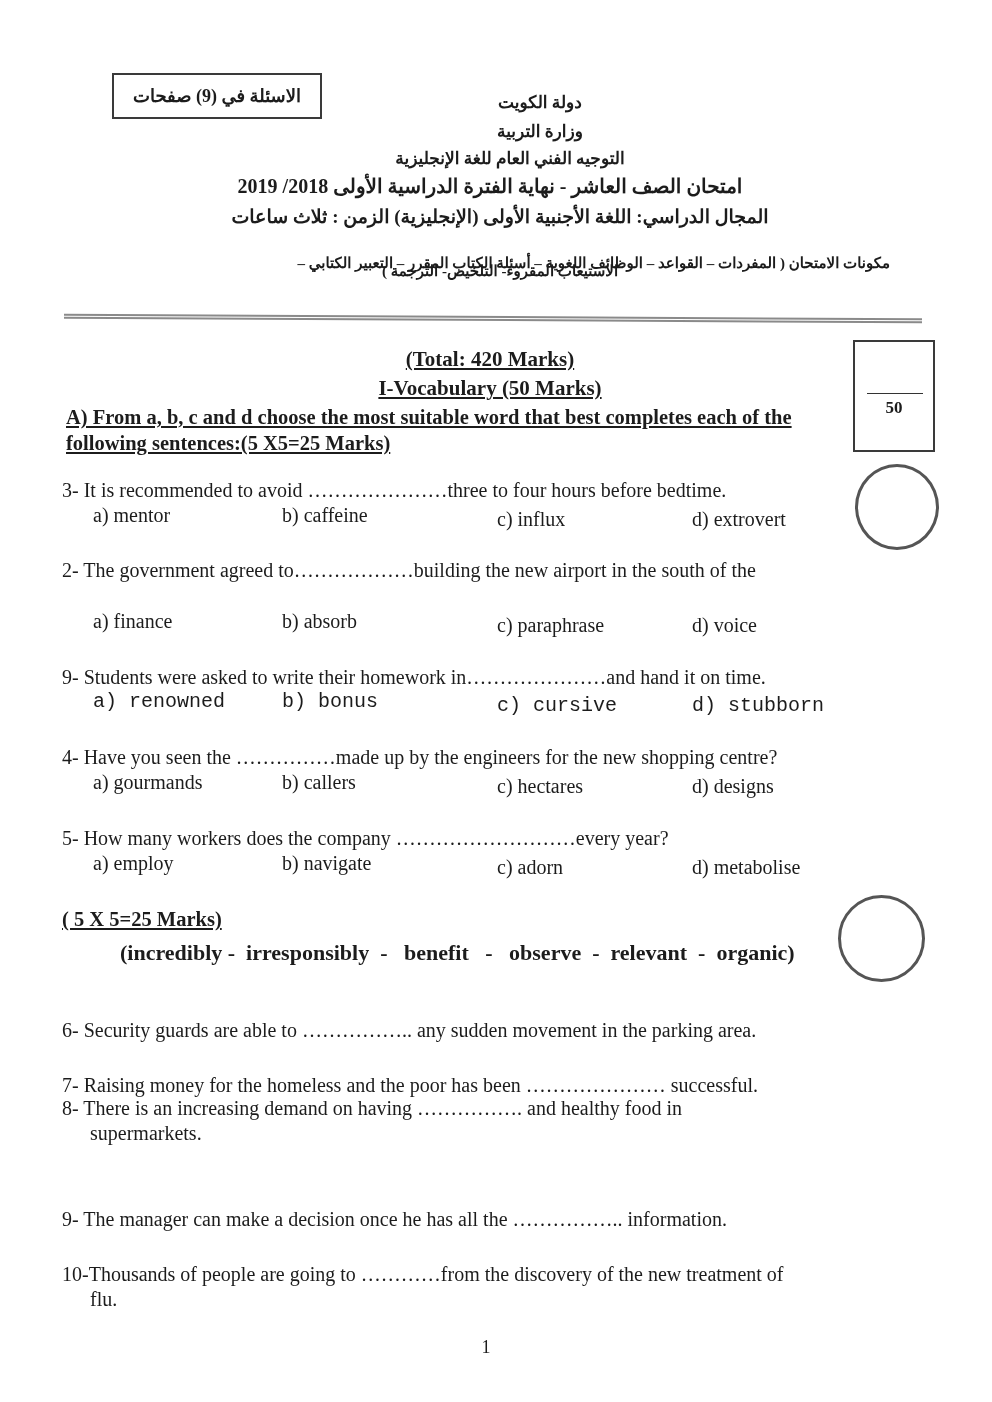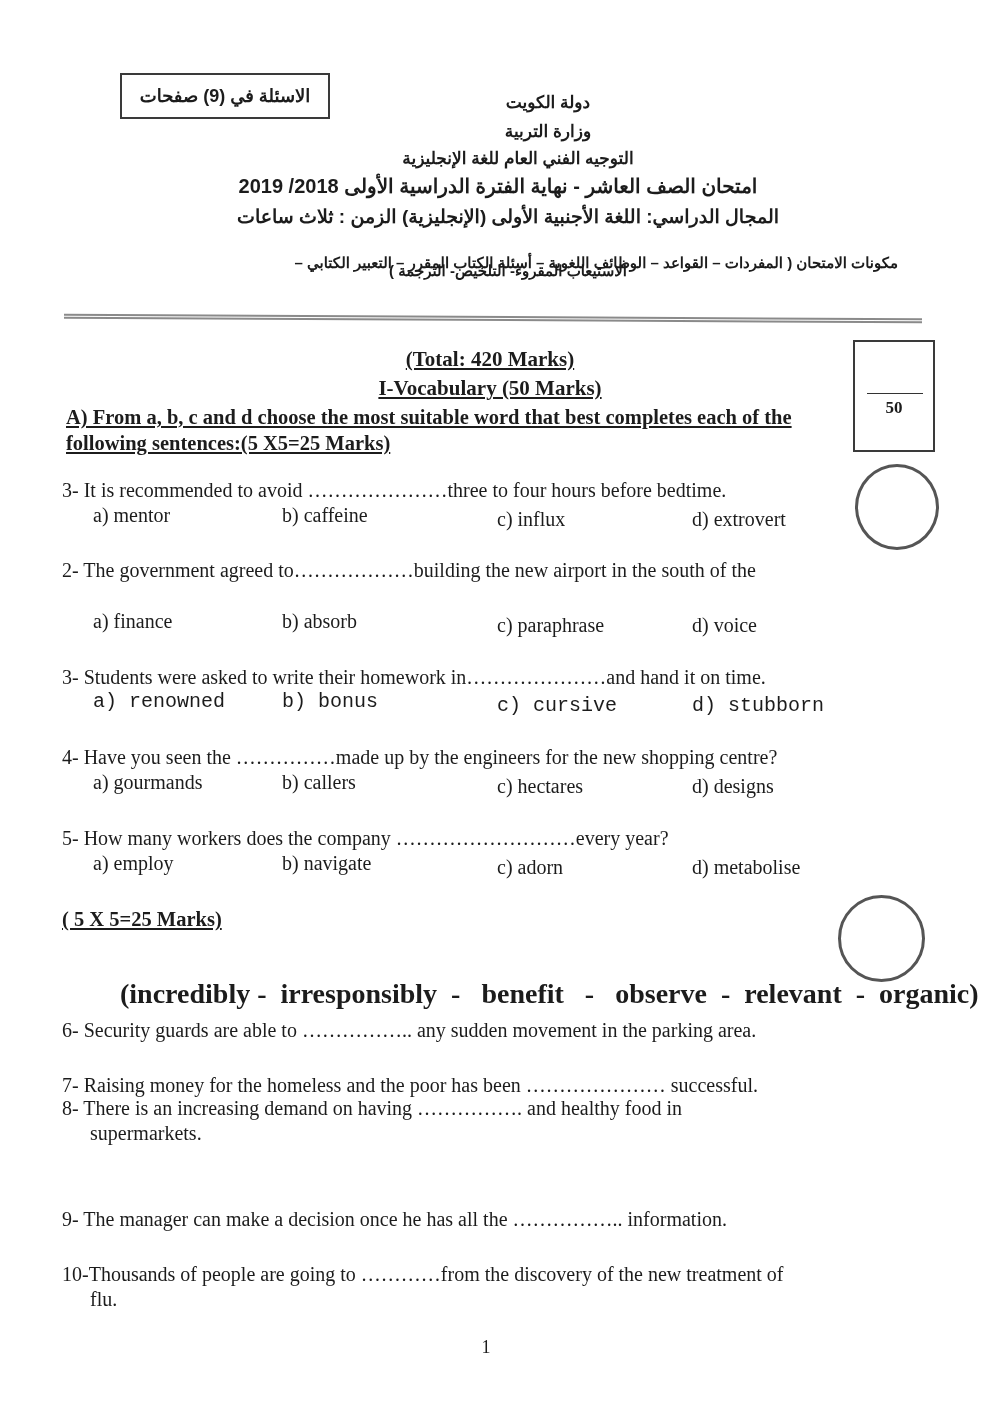--- a/index.html
+++ b/index.html
@@ -1,21 +1,21 @@
 <!DOCTYPE html>
 <html><head>
   <meta charset="utf-8">
   <style>
     html, body { margin: 0; padding: 0; background: #ffffff; }
     body {
       width: 992px; height: 1402px; position: relative; overflow: hidden;
       font-family: "Liberation Serif", "DejaVu Serif", serif; color: #1c1c1c;
     }
     .abs { position: absolute; }
-    .ar { font-family: Liberation Sans, sans-serif; font-weight: bold; direction: rtl; white-space: nowrap; margin-left: 8px; }
+    .ar { font-family: Liberation Serif, serif; font-weight: bold; direction: rtl; white-space: nowrap; }
 
     #pages-box {
       left: 112px; top: 73px; width: 210px; height: 46px;
       border: 2px solid #3a3a3a; box-sizing: border-box;
       display: flex; align-items: center; justify-content: center;
       font-size: 18px;
     }
 
     .hdr-line { left: 60px; width: 860px; text-align: center; }
     #hdr-country { top: 92px; font-size: 17px; left: 400px; width: 280px; }
@@ -62,21 +62,21 @@
     #q4 { top: 745px; } #q4-opts { top: 771px; }
     #q5 { top: 826px; } #q5-opts { top: 852px; }
 
     #q1-opts .opt.c, #q1-opts .opt.d { top: 4px; }
     #q2-opts .opt.c, #q2-opts .opt.d { top: 4px; }
     #q3-opts .opt.c, #q3-opts .opt.d { top: 4px; }
     #q4-opts .opt.c, #q4-opts .opt.d { top: 4px; }
     #q5-opts .opt.c, #q5-opts .opt.d { top: 4px; }
 
     #part-b-instr { top: 907px; left: 62px; width: 760px; font-size: 20.5px; line-height: 24px; }
-    #word-list { top: 978px; left: 120px; width: 760px; font-size: 28px; font-weight: bold; white-space: pre; }
+    #word-list { top: 940px; left: 120px; width: 760px; font-size: 22px; font-weight: bold; white-space: pre; }
 
     #q6 { top: 1018px; } #q7 { top: 1073px; } #q8 { top: 1096px; } #q9 { top: 1207px; } #q10 { top: 1262px; }
 
     #page-number { top: 1337px; left: 476px; width: 20px; text-align: center; font-size: 18px; }
   </style>
 </head>
 <body>
 
 <div id="pages-box" class="abs ar">
   <span>الاسئلة في (9) صفحات</span>
@@ -115,21 +115,21 @@
 <div id="q2" class="abs q">
   <span>2- The government agreed to………………building the new airport in the south of the</span>
 </div>
 <div id="q2-opts" class="abs opts">
   <span class="opt a">a) finance</span>
   <span class="opt b">b) absorb</span>
   <span class="opt c">c) paraphrase</span>
   <span class="opt d">d) voice</span>
 </div>
 
-<div id="q3" class="abs q">3- Students were asked to write their homework in…………………and hand it on time.</div>
+<div id="q3" class="abs q">9- Students were asked to write their homework in…………………and hand it on time.</div>
 <div id="q3-opts" class="abs opts">
   <span class="opt a">a) renowned</span>
   <span class="opt b">b) bonus</span>
   <span class="opt c">c) cursive</span>
   <span class="opt d">d) stubborn</span>
 </div>
 
 <div id="q4" class="abs q">4- Have you seen the ……………made up by the engineers for the new shopping centre?</div>
 <div id="q4-opts" class="abs opts">
   <span class="opt a">a) gourmands</span>

